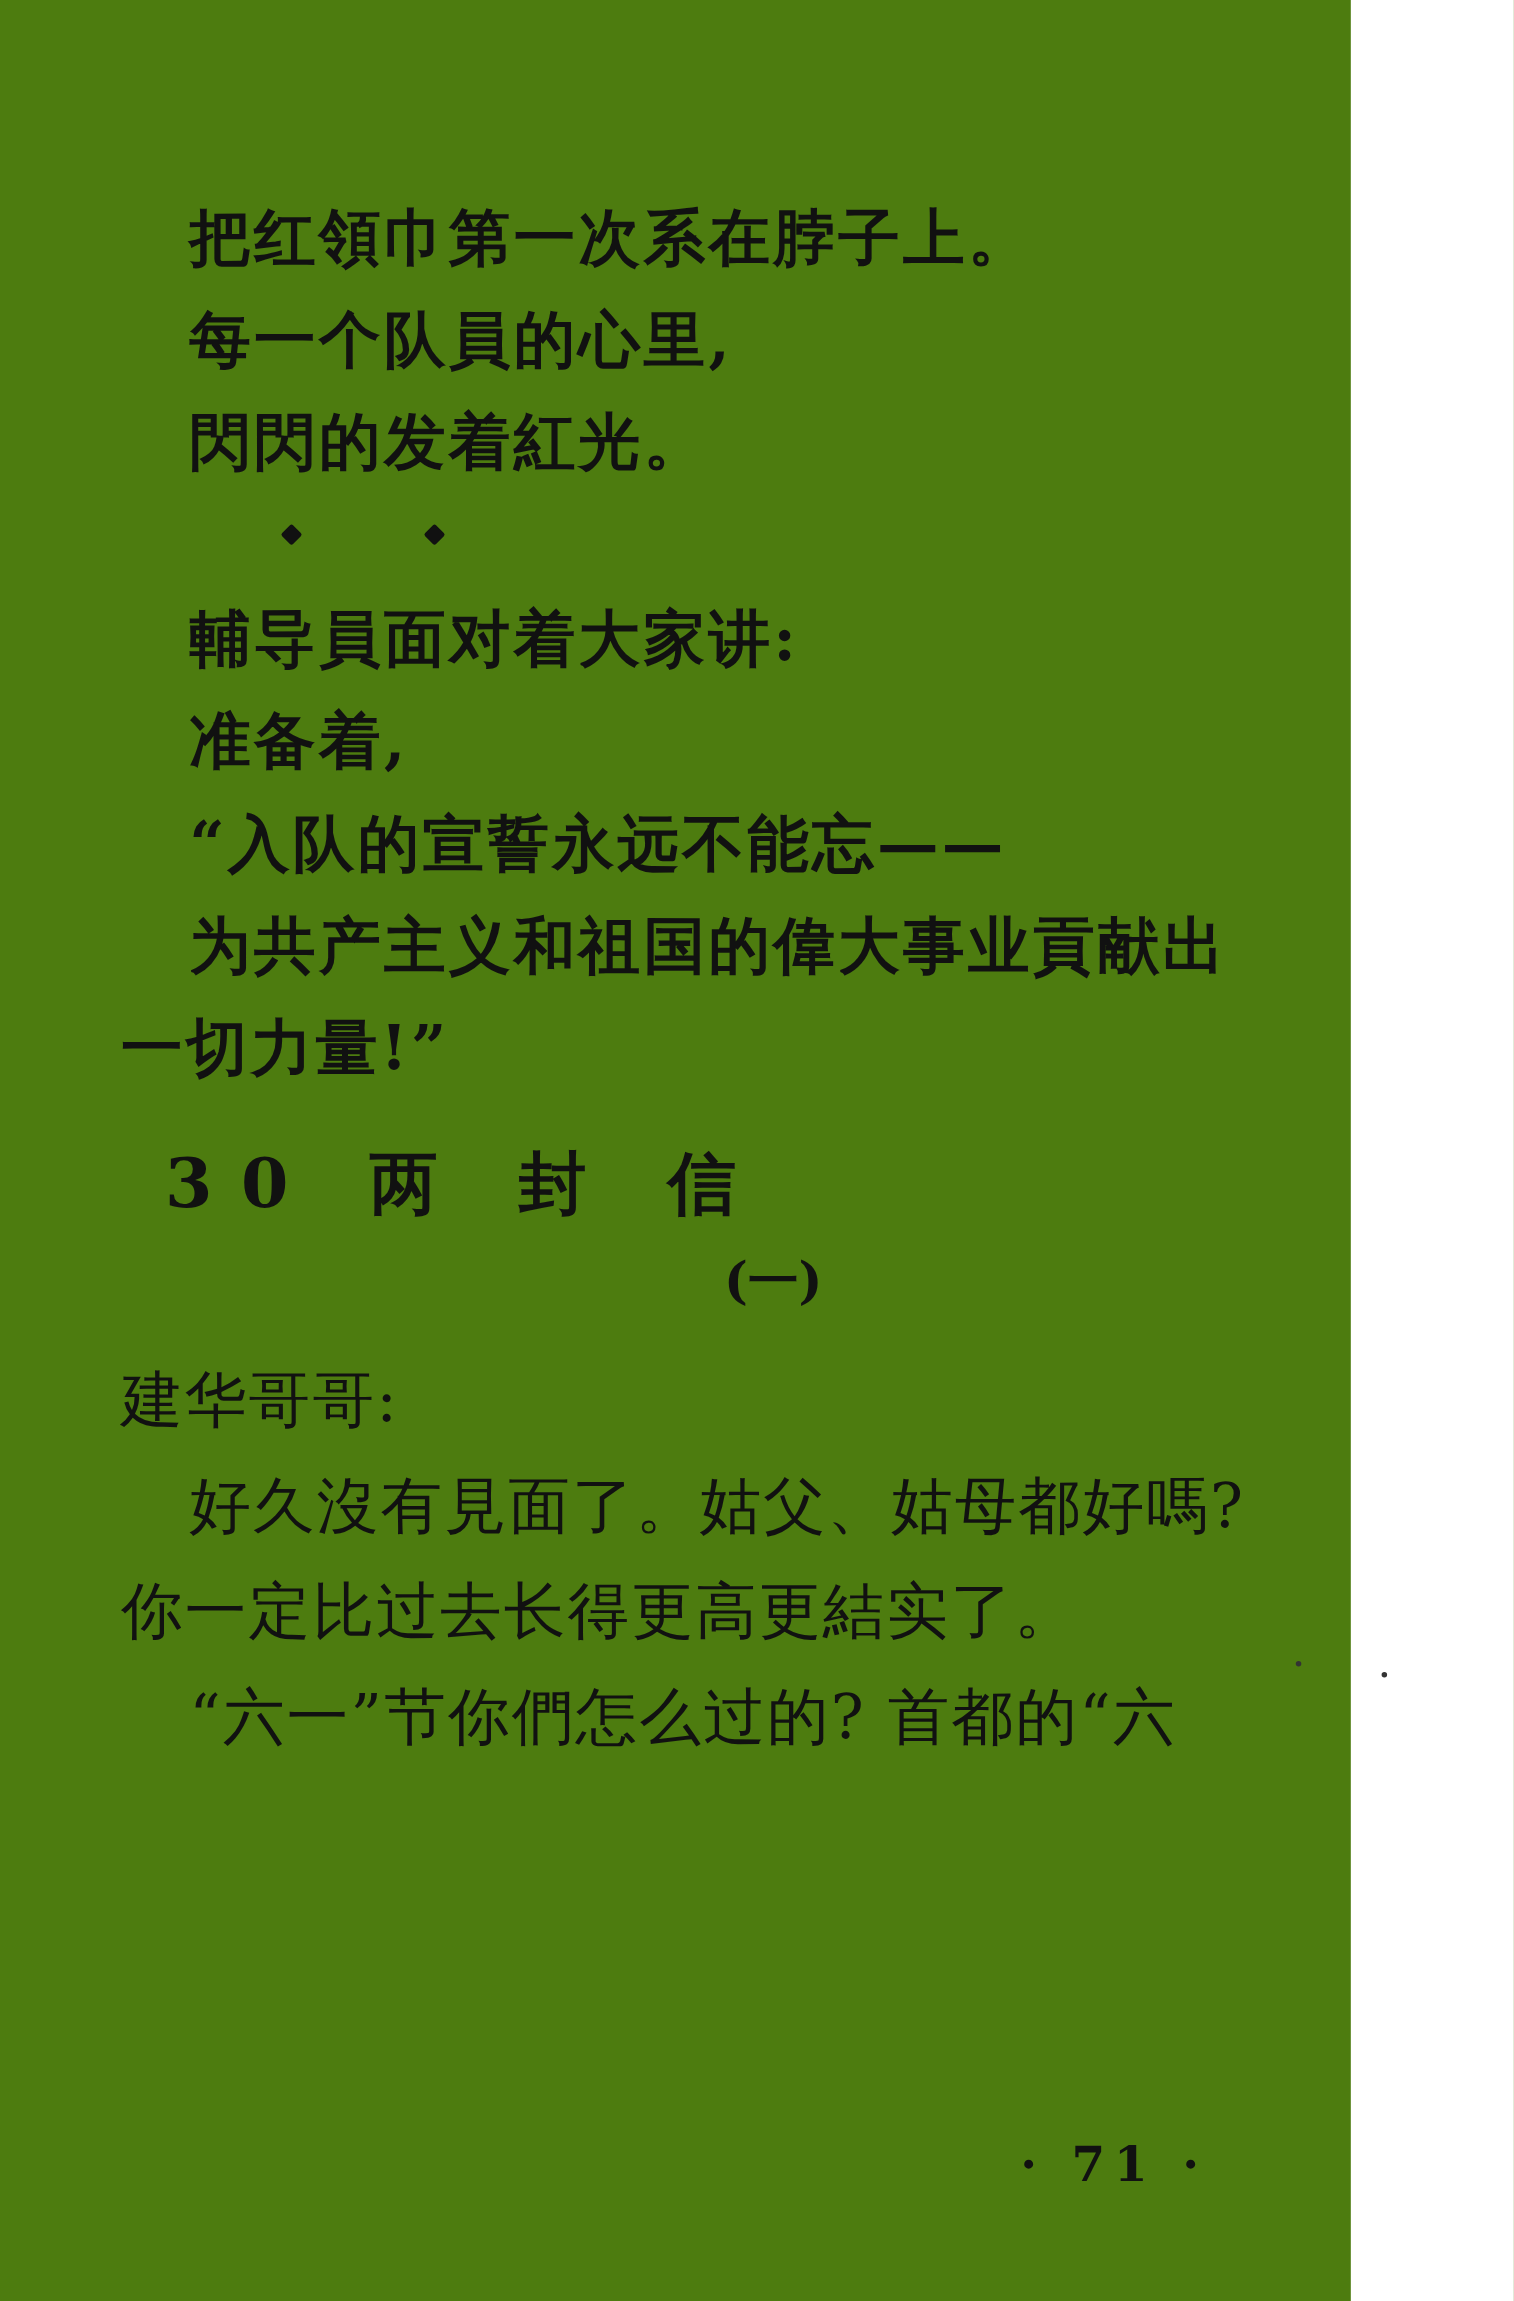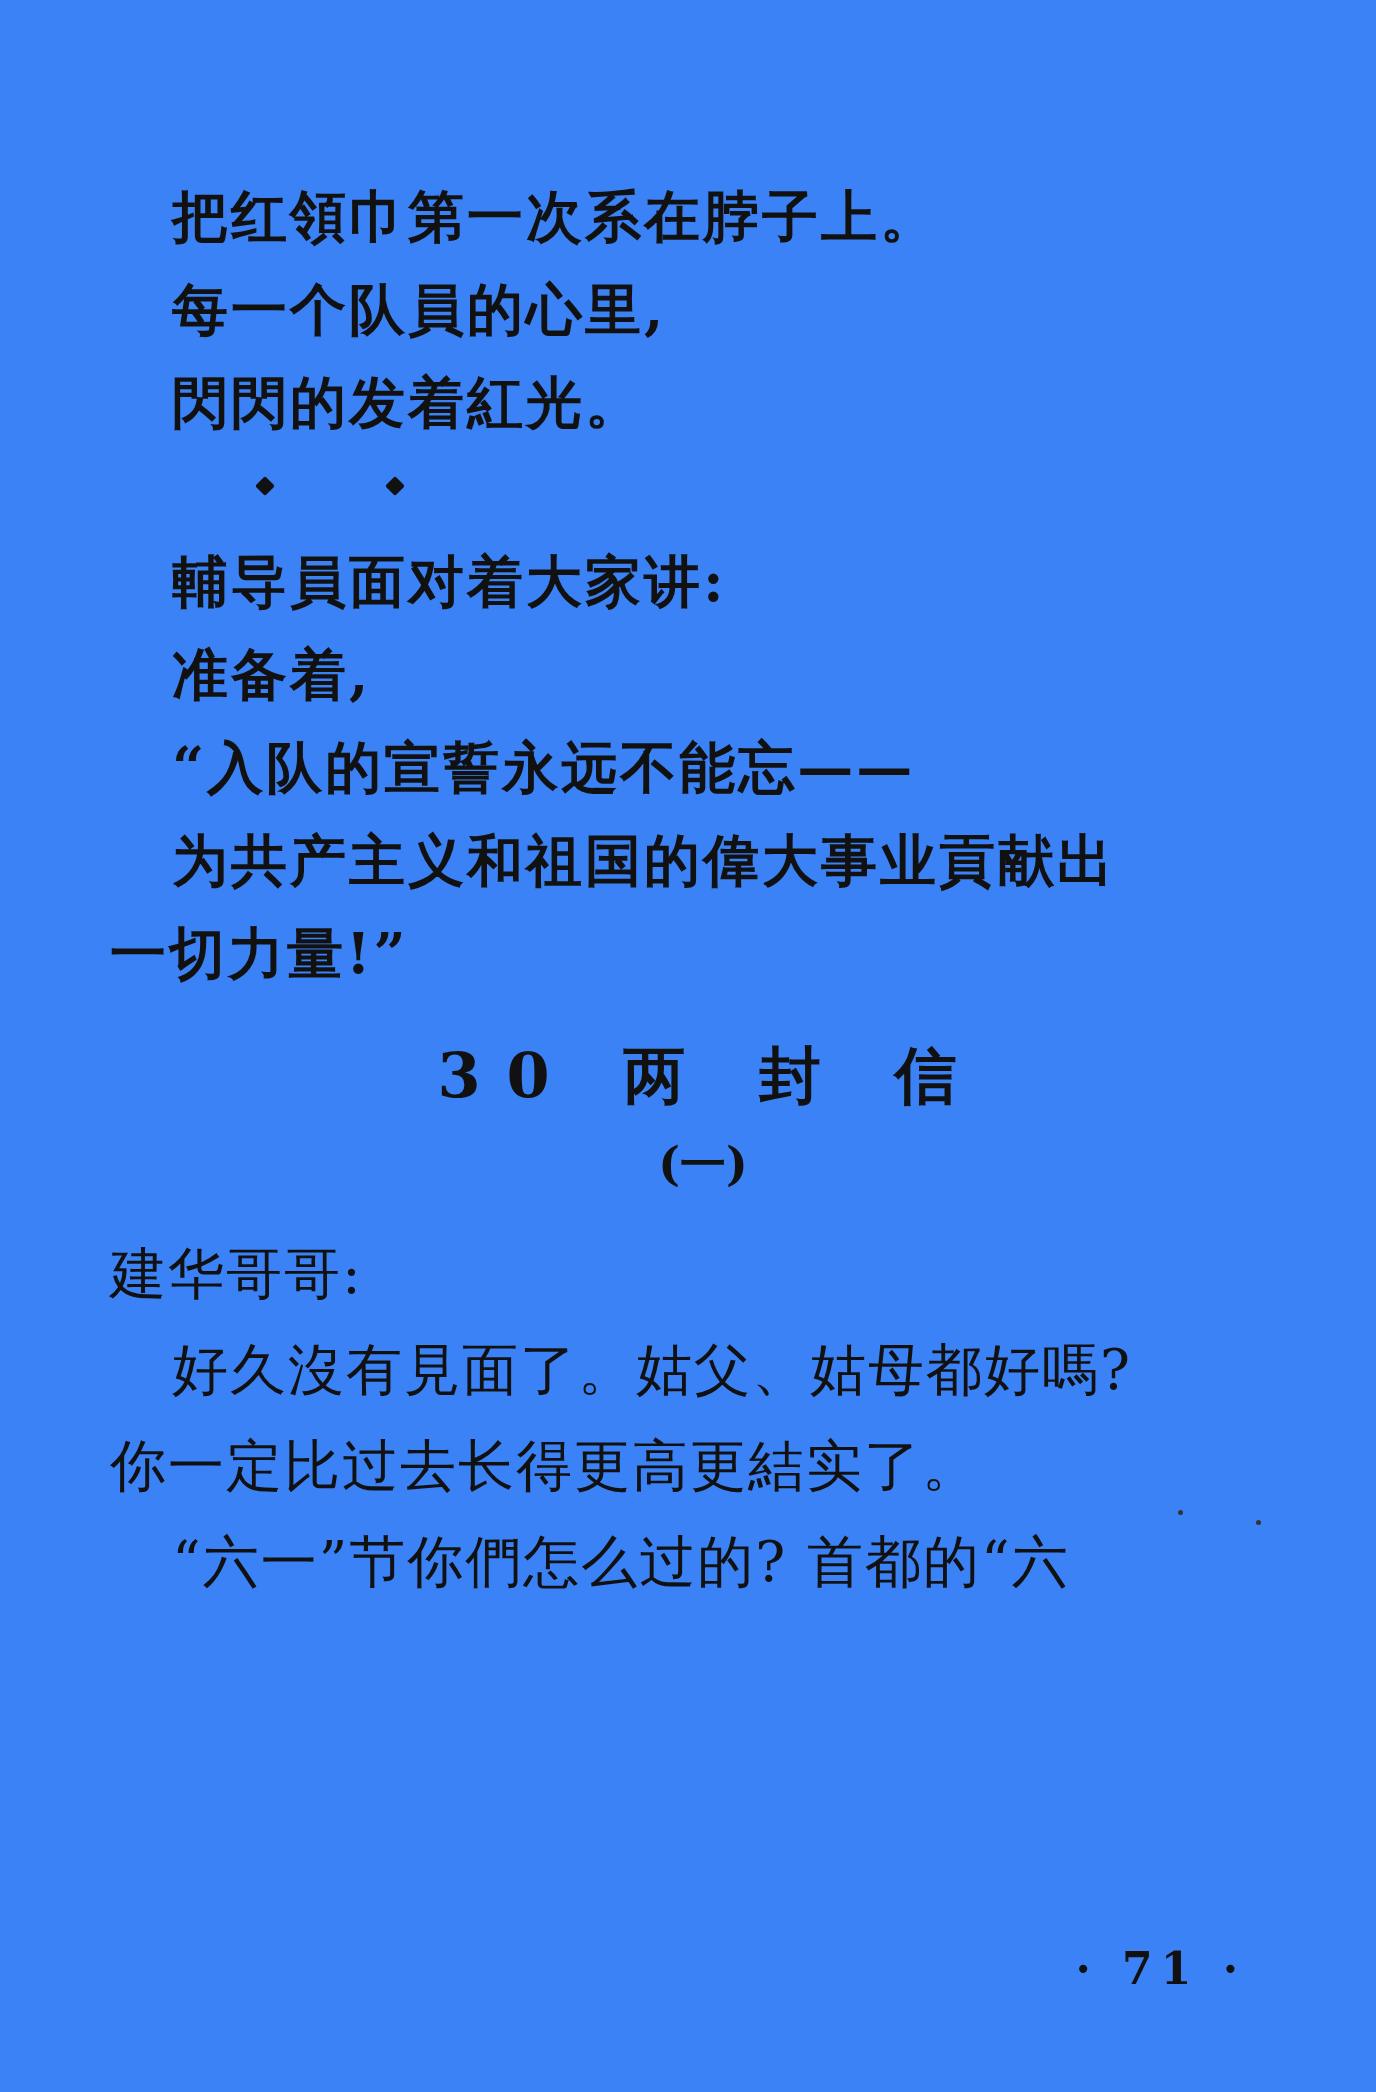--- a/index.html
+++ b/index.html
@@ -11,23 +11,23 @@
     width: 1376px;
     height: 2092px;
     font-family: "DejaVu Sans", sans-serif;
     color: #1a1a1a;
     position: relative;
     overflow: hidden;
   }
   .page {
     position: absolute;
     left: 0; top: 0;
-    width: 1376px;
+    width: 1228px;
     height: 2092px;
-    background: #3b82f6;
+    background: #4d7c0f;
   }
   .content {
     position: absolute;
     left: 110px;
     top: 170px;
     width: 1160px;
   }
   .poem-block {
     margin: 0;
   }
@@ -57,21 +57,20 @@
     transform: rotate(45deg);
   }
   .divider .star.s1 { left: 148px; }
   .divider .star.s2 { left: 278px; }
 
   .section-title {
     font-family: "DejaVu Serif", serif;
     font-size: 62px;
     font-weight: 700;
     letter-spacing: 26px;
-    text-align: center;
     padding-left: 40px;
     margin-top: 34px;
     color: #111;
     white-space: pre;
   }
   .subsection {
     font-family: "DejaVu Serif", serif;
     font-size: 46px;
     font-weight: 700;
     text-align: center;

